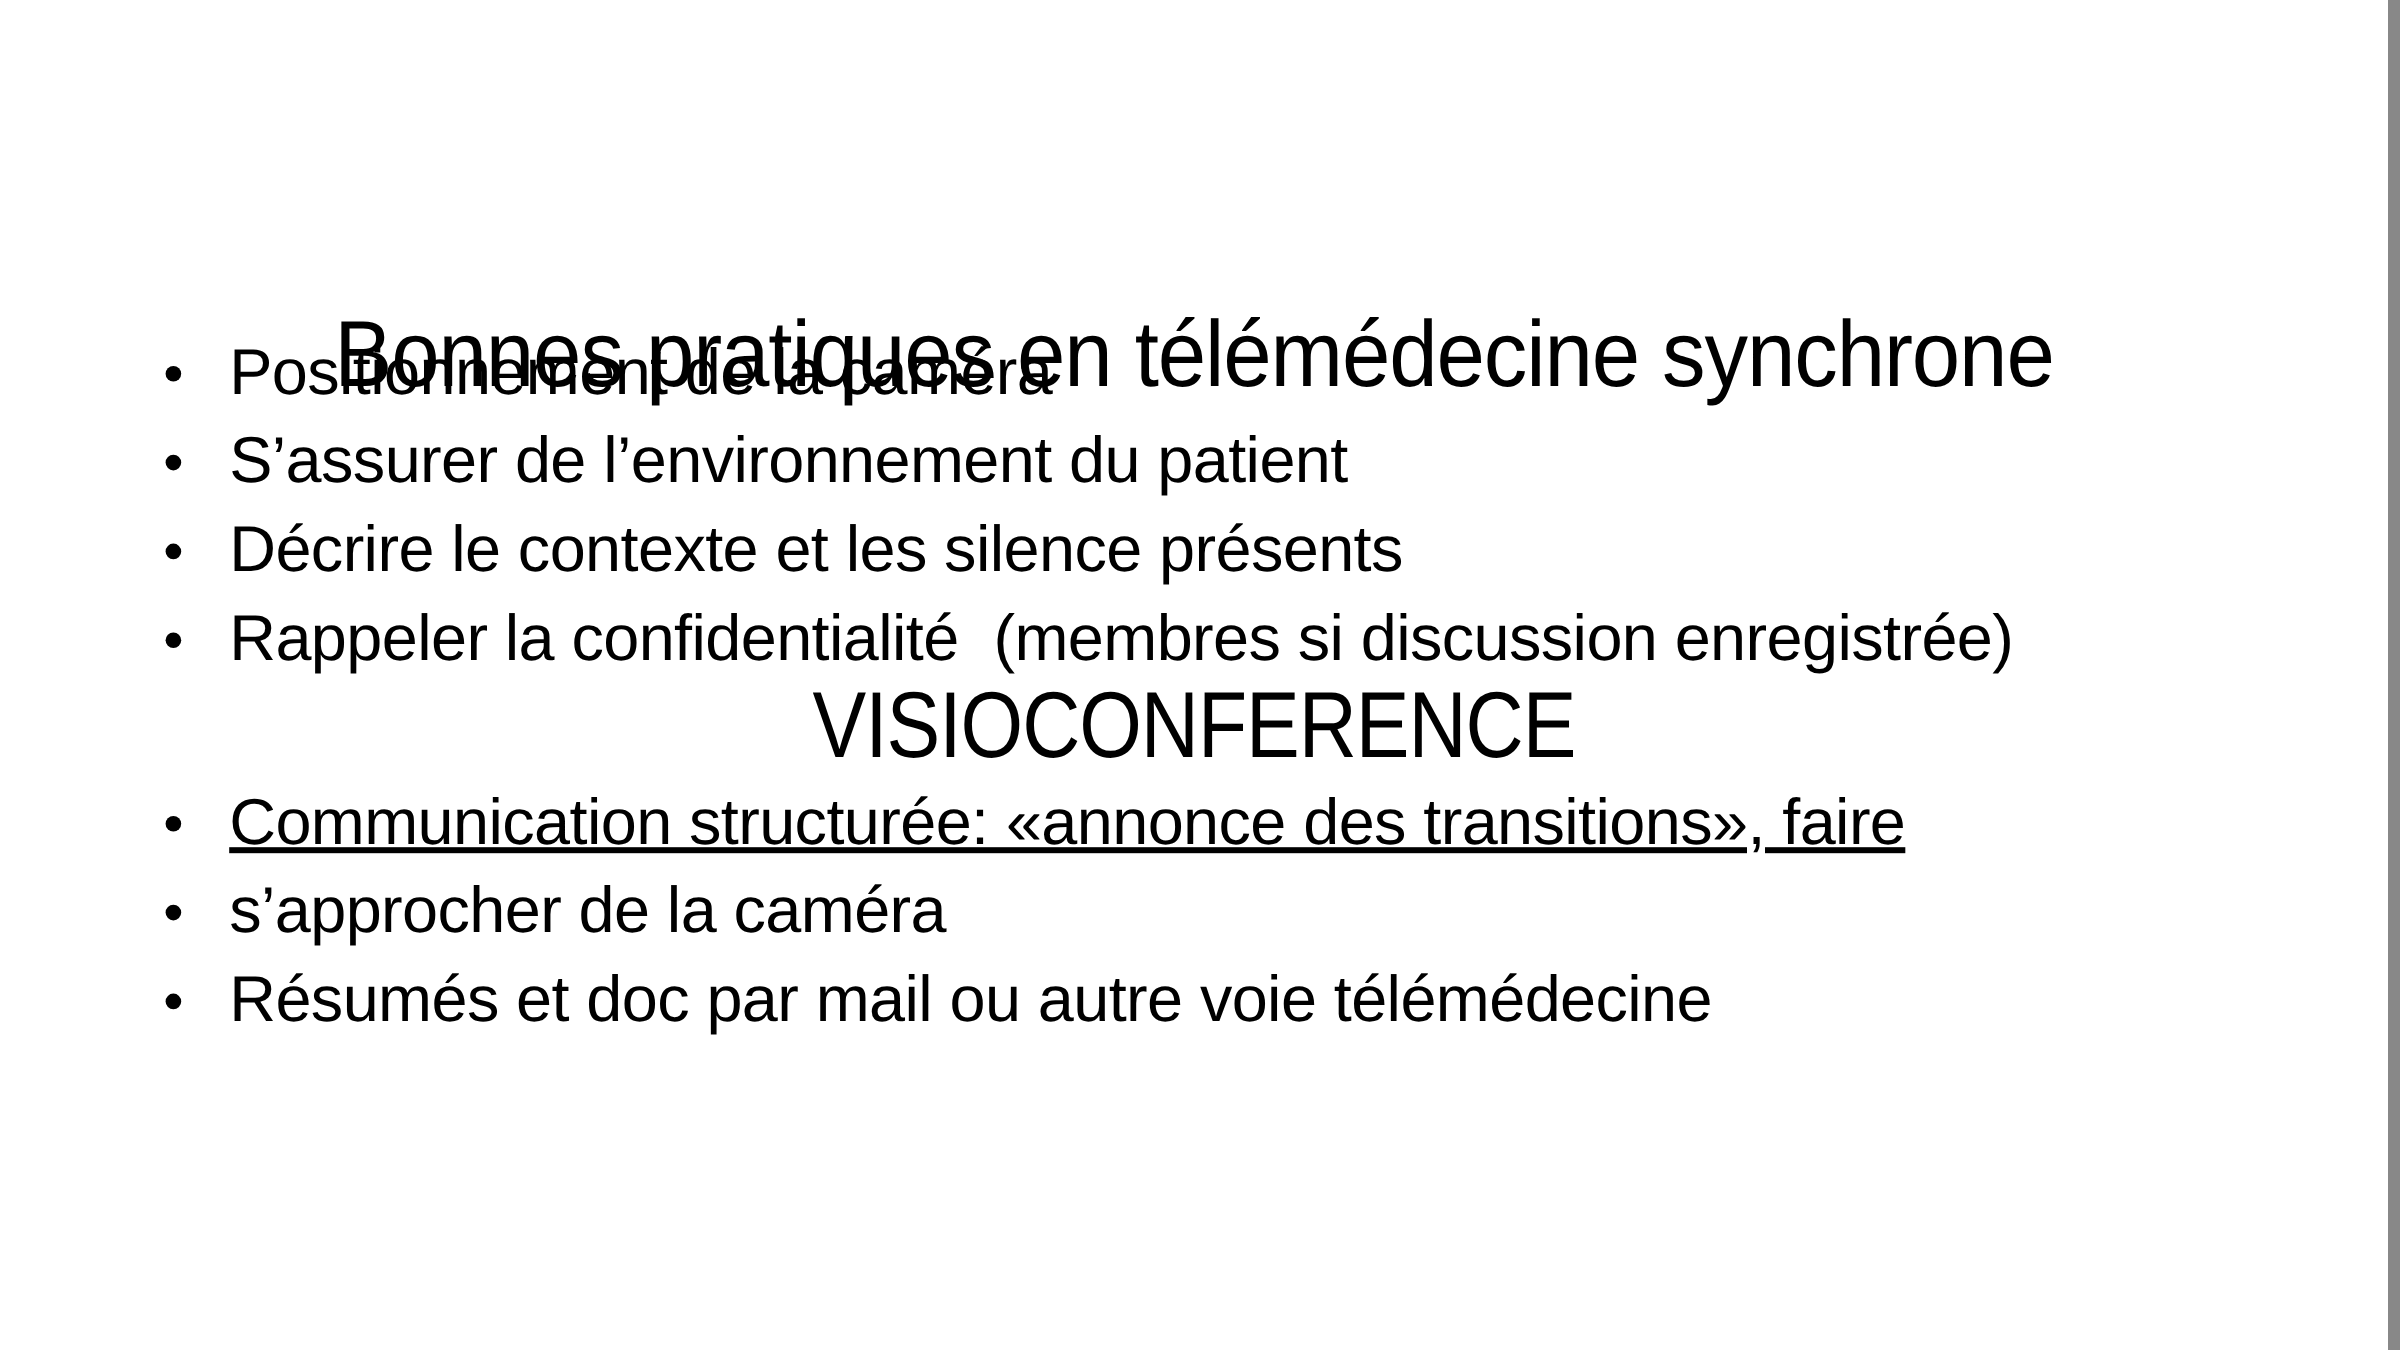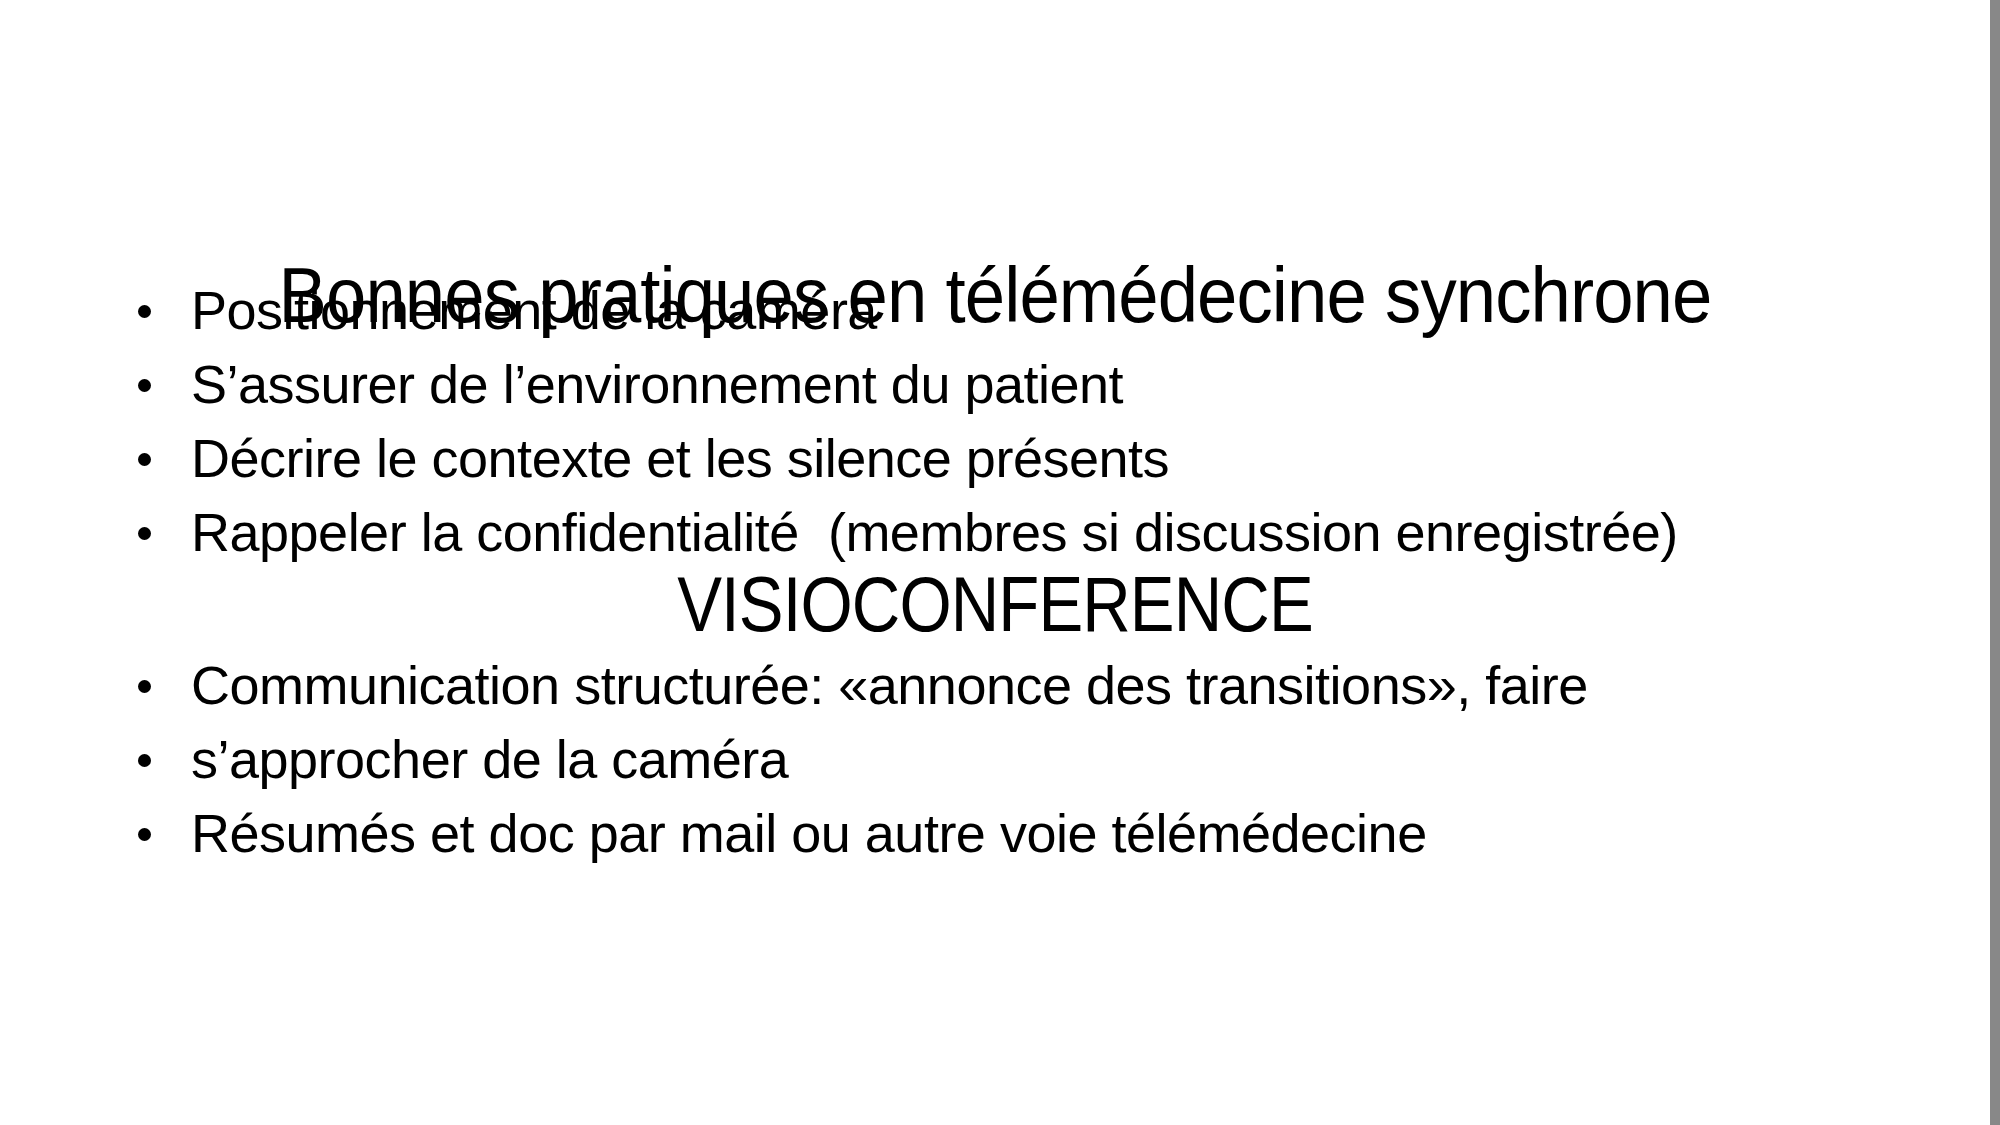--- a/index.html
+++ b/index.html
@@ -50,20 +50,21 @@
     line-height: 57px;
     letter-spacing: -0.5px;
   }
   .bullet-item {
     position: relative;
     margin: 0 0 17px 0;
     padding-left: 55px;
   }
   .bullet-item.gap-before {
     margin-top: 96px;
+    text-decoration: underline;
   }
   .bullet-dot {
     position: absolute;
     left: 2px;
     top: 23px;
     width: 13px;
     height: 13px;
     border-radius: 50%;
     background: #000000;
   }

